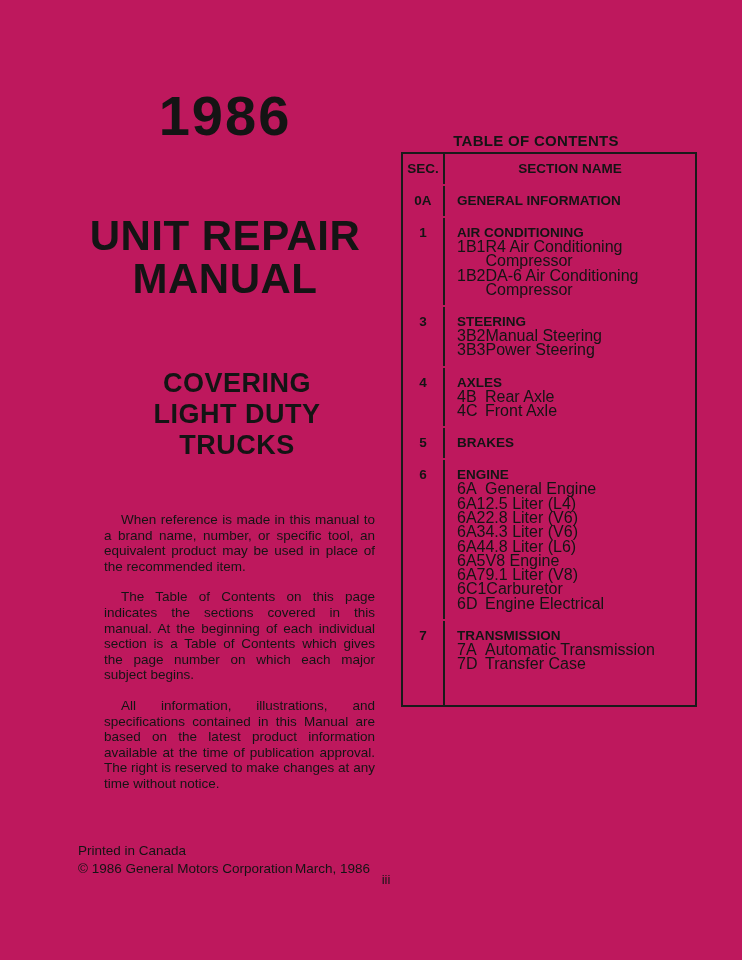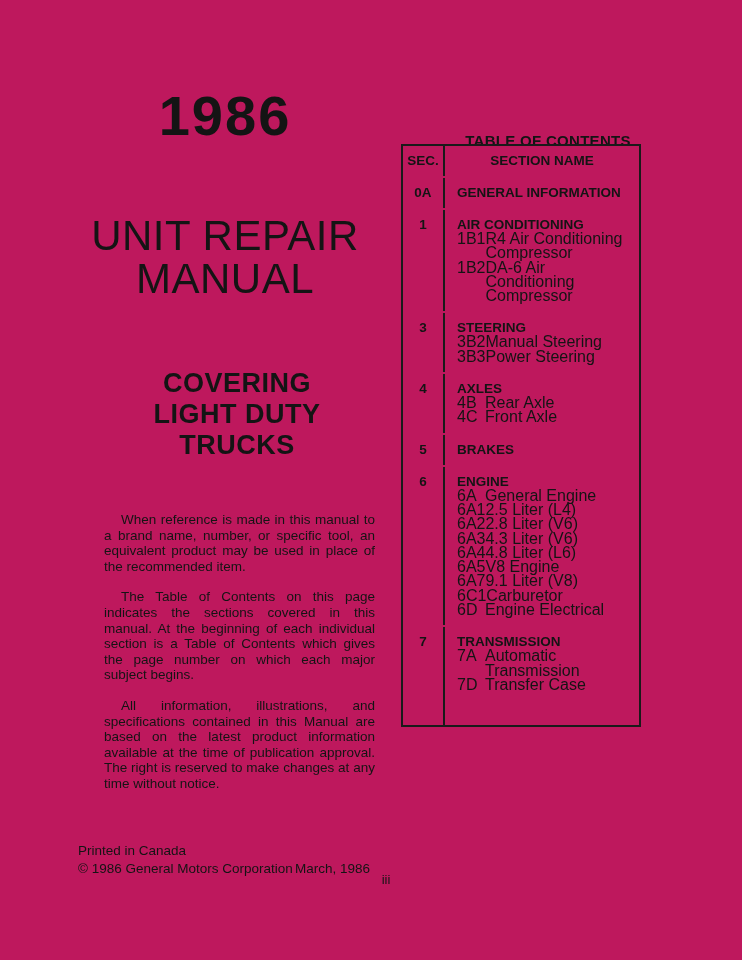--- a/index.html
+++ b/index.html
@@ -17,21 +17,21 @@
   
   .year-title {
     position:absolute; left:60px; top:90px; width:330px;
     text-align:center;
     font-size:56px; font-weight:bold; line-height:52px;
     letter-spacing:2px;
   }
   .main-title {
     position:absolute; left:40px; top:214px; width:370px;
     text-align:center;
-    font-size:42px; font-weight:normal; line-height:43px;
+    font-size:42px; font-weight:bold; line-height:43px;
     letter-spacing:0.5px;
   }
   .subtitle {
     position:absolute; left:72px; top:368px; width:330px;
     text-align:center;
     font-size:27px; font-weight:bold; line-height:31px;
     letter-spacing:0.5px;
   }
   .body-copy {
     position:absolute; left:104px; top:512px; width:271px;
@@ -48,26 +48,26 @@
   .footer-line2 {
     display:flex; justify-content:space-between; margin-top:3px;
   }
   .page-number {
     position:absolute; left:368px; top:872px; width:36px;
     text-align:center; font-size:13px;
   }
 
   
   .toc-title {
-    position:absolute; left:400px; top:132px; width:296px;
+    position:absolute; left:388px; top:132px; width:296px;
     text-align:center;
     font-size:15px; font-weight:bold; letter-spacing:0.3px;
   }
   .toc-table {
-    position:absolute; left:401px; top:144px; width:240px;
+    position:absolute; left:401px; top:152px; width:296px;
     border:2px solid #1a1a1a;
   }
   .toc-row { display:flex; border-top:2px solid #be185d; }
   .toc-row:first-child { border-top:none; }
   .sec-cell {
     flex:0 0 42px; width:42px;
     border-right:2px solid #1a1a1a;
     text-align:center;
     font-size:13.5px; font-weight:bold;
     padding-top:7px; line-height:15px;

